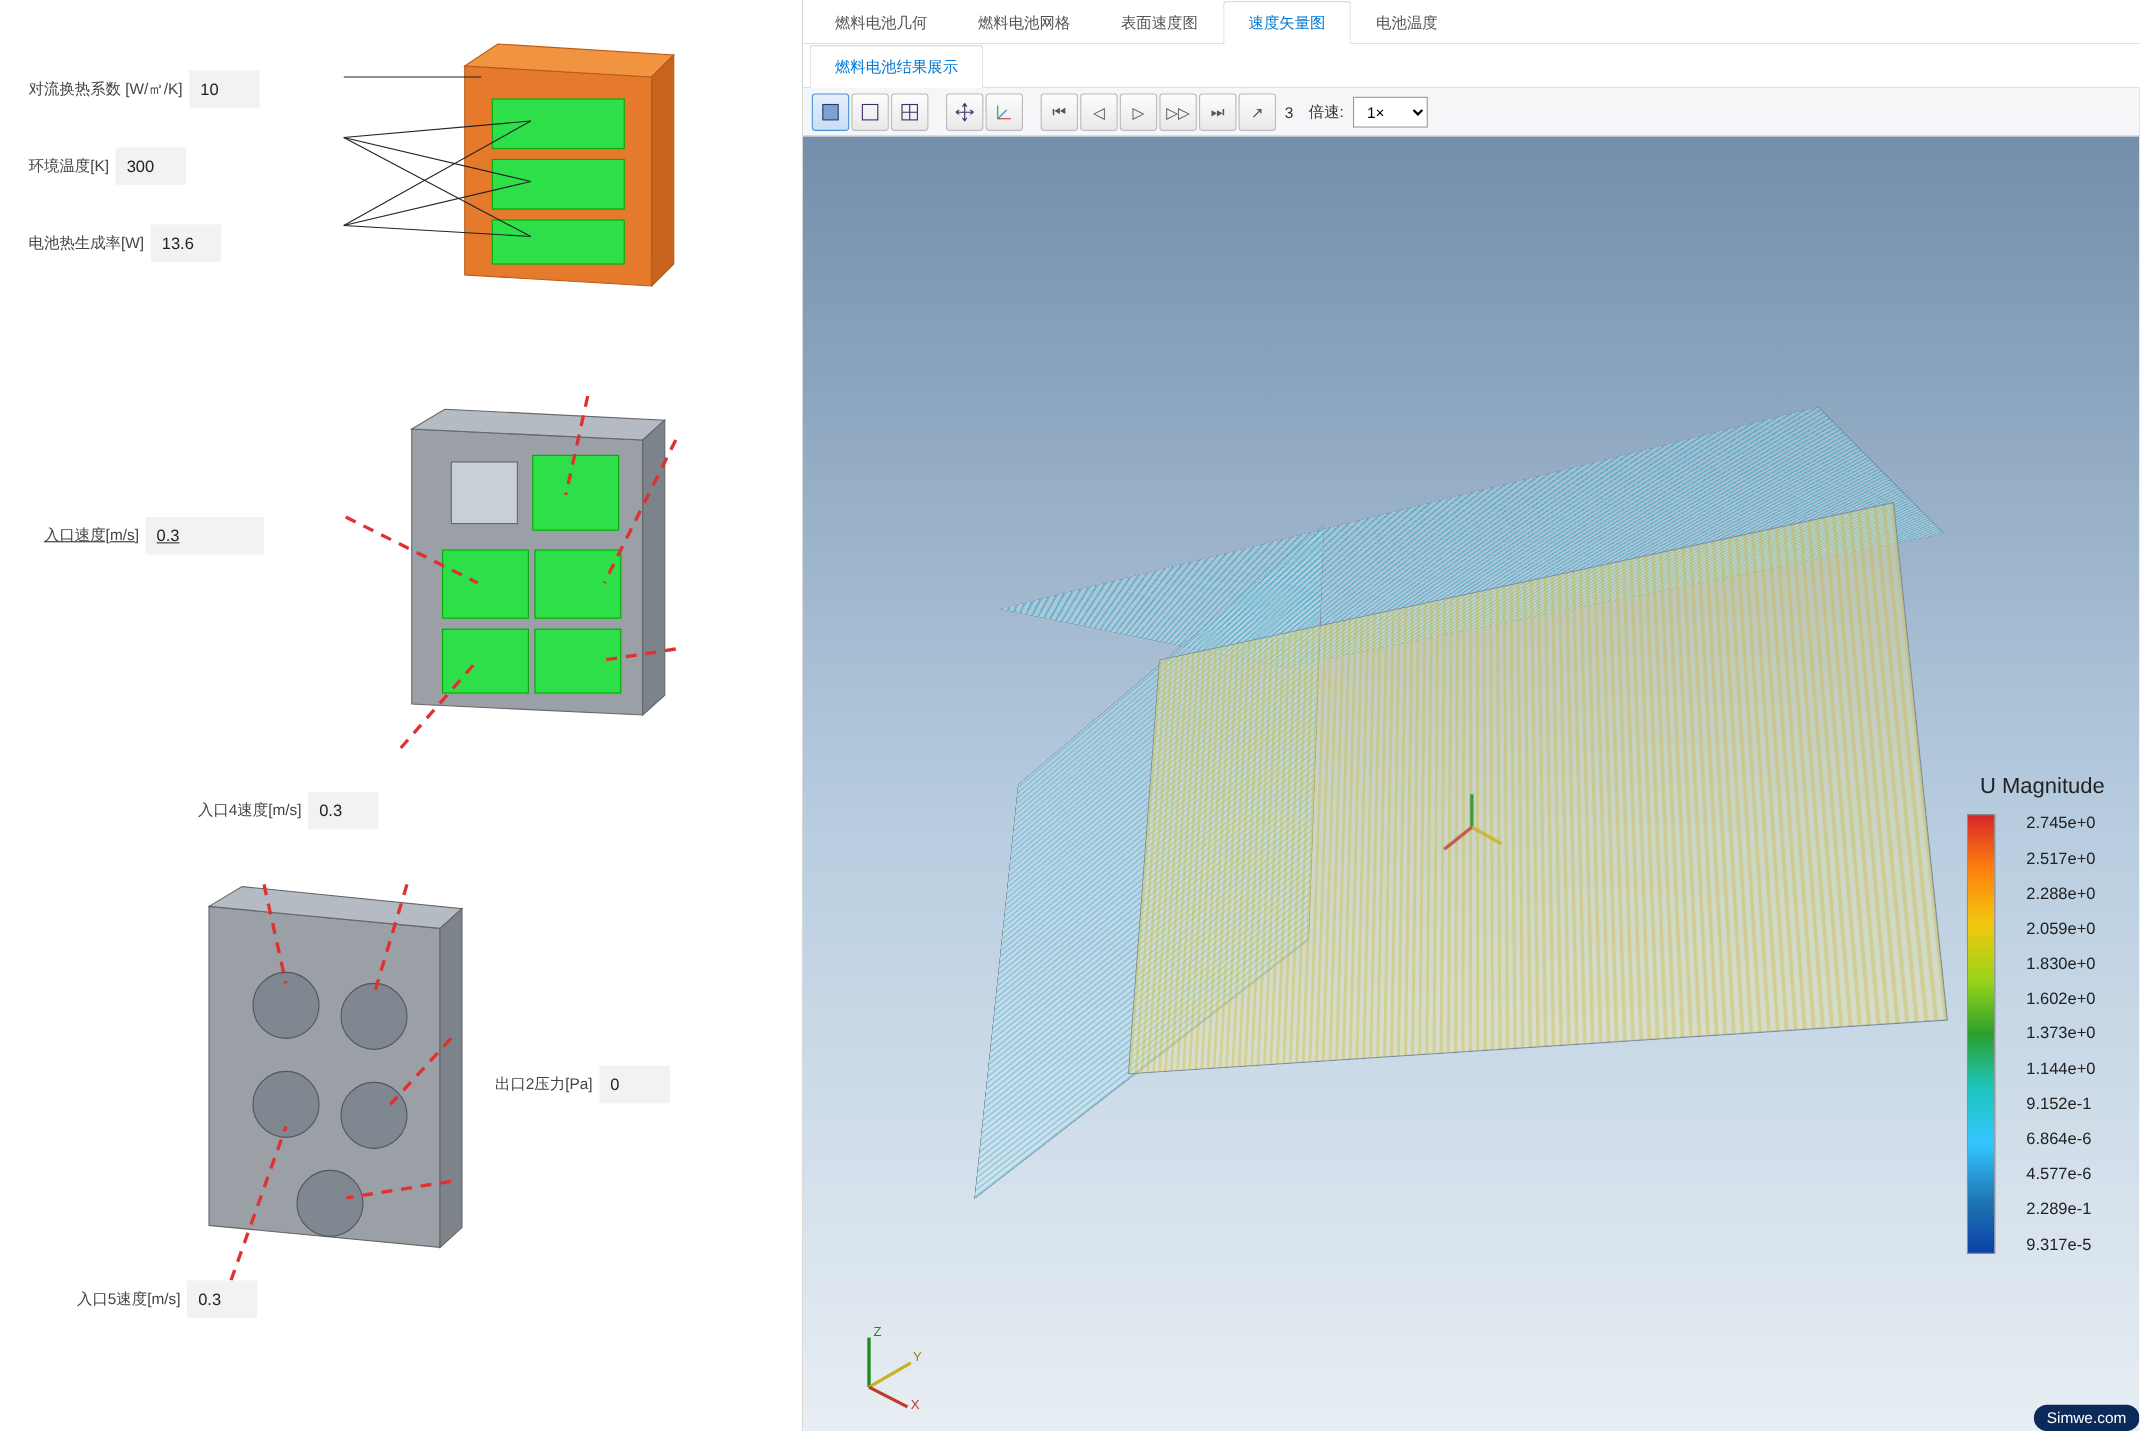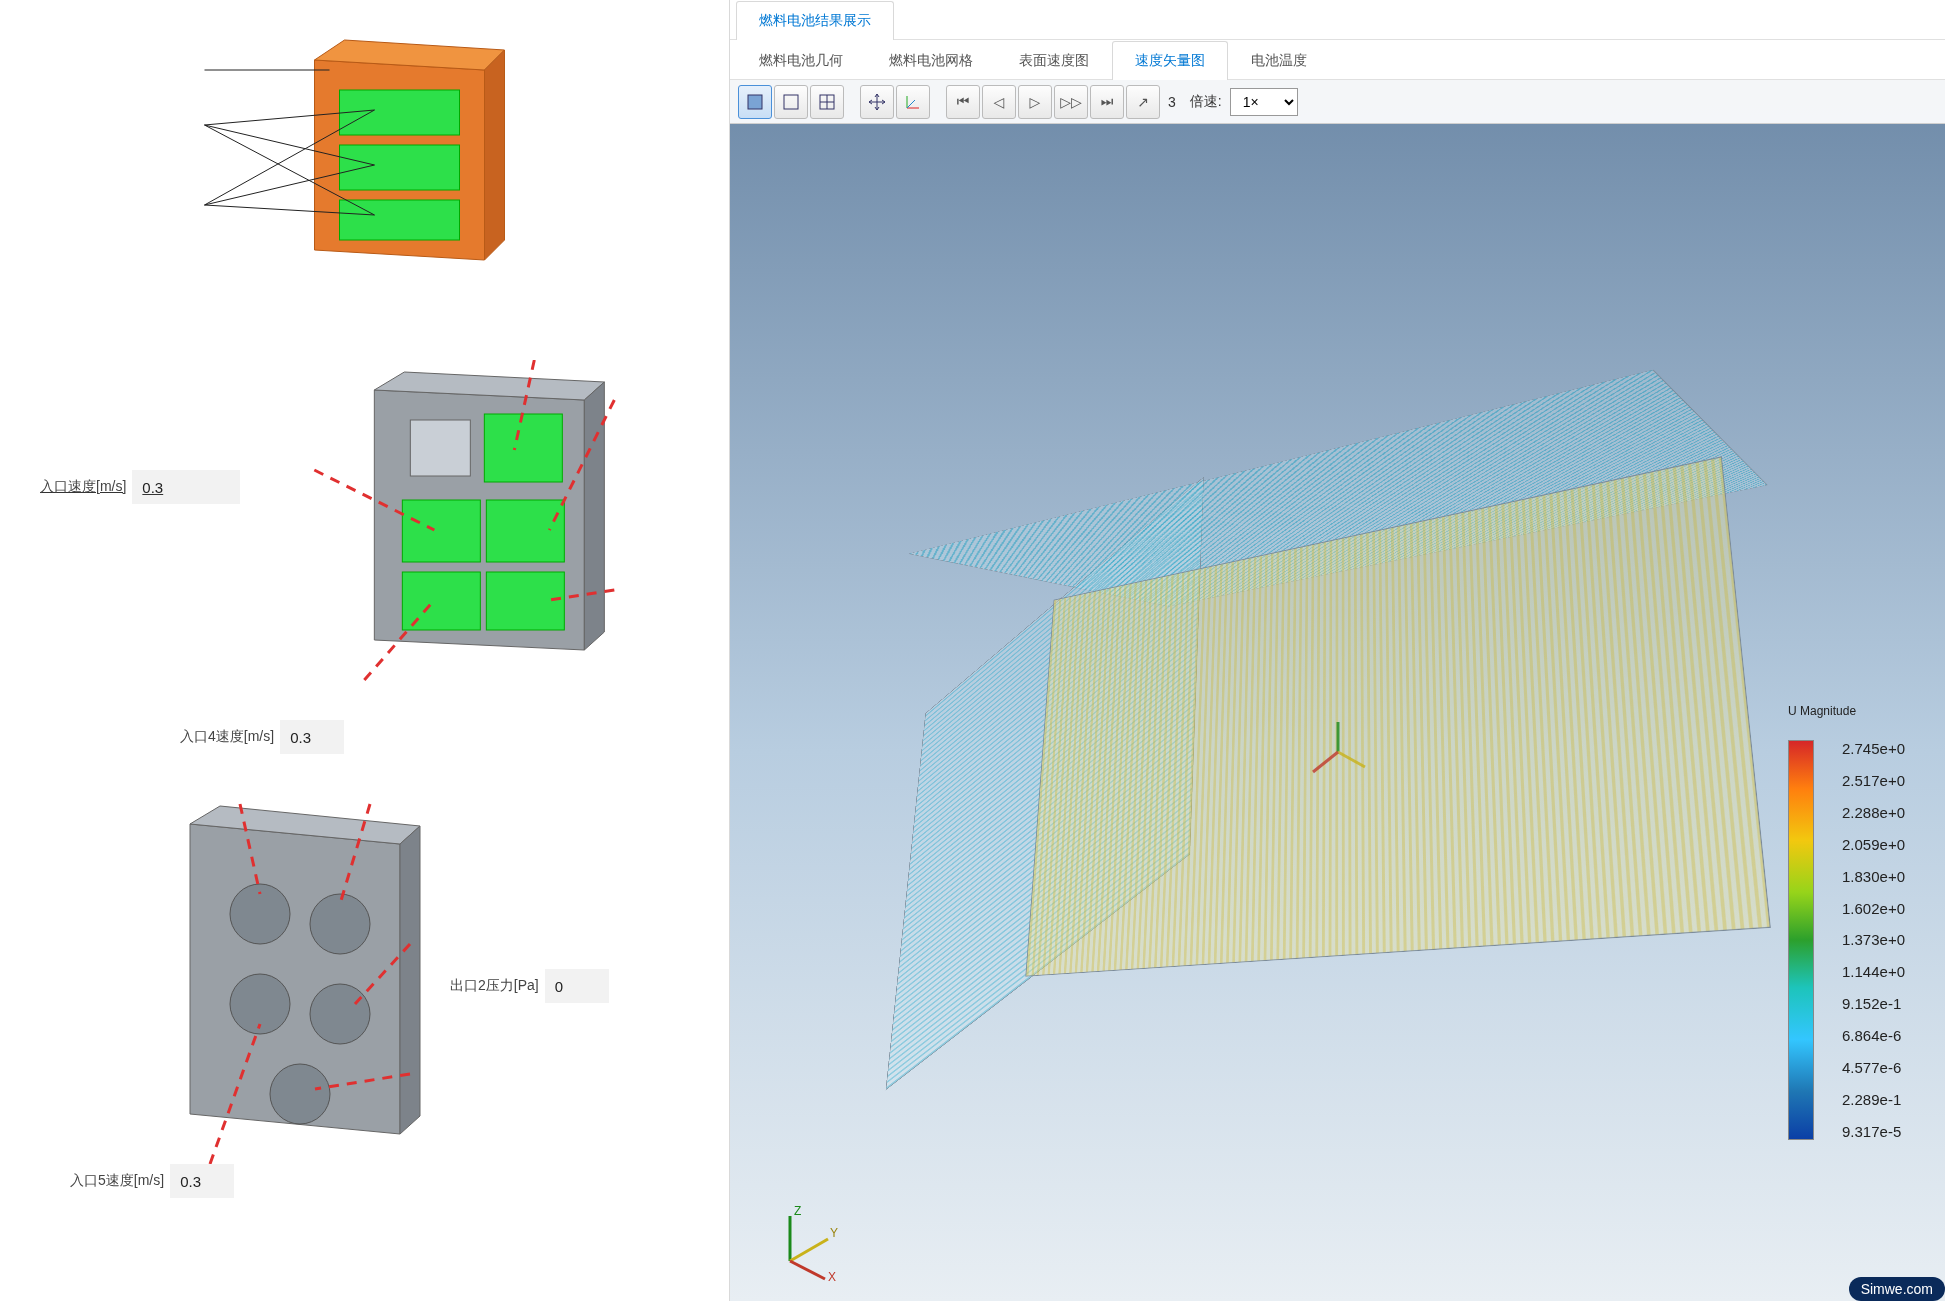--- a/index.html
+++ b/index.html
@@ -139,21 +139,21 @@
   height: 400px;
   background: linear-gradient(to bottom,
     #d62728 0%, #ff7f0e 12%, #f2c80f 25%, #97d41a 38%,
     #2ca02c 50%, #1dc4bb 62%, #33c6ff 75%, #1f77b4 88%, #0b3fa6 100%);
   border:1px solid #888;
 }
 .legend .ticks {
   display:flex; flex-direction:column; justify-content:space-between;
   padding-left: 28px; font-size:15px; color:#222; height:400px;
 }
-.legend .title { position:absolute; top:-36px; left:0; font-size:12px; color:#222; white-space:nowrap;}
+.legend .title { position:absolute; top:-36px; left:12px; font-size:20px; color:#222; white-space:nowrap;}
 
 .axis-gizmo { position:absolute; left:40px; bottom:20px; width:80px; height:80px; }
 .center-gizmo { position:absolute; left:50%; top:55%; transform:translate(-50%,-50%); width:70px; height:70px; opacity:.8;}
 
 .watermark {
   position: absolute; right:0; bottom:0;
   background:#0a2a5a; color:#fff; padding:4px 12px; font-size:14px;border-radius:12px;
 }
 
 
@@ -176,20 +176,34 @@
   background: repeating-linear-gradient(0deg, rgba(60,180,210,.45) 0 2px, rgba(200,230,240,.25) 2px 6px);
   transform: skewY(-30deg);}
 </style>
 </head>
 <body>
 
 <div class="left-panel">
   <div class="left-body">
 
     <div class="section section1">
+      <div class="fields">
+        <div class="fieldrow">
+          <label>对流换热系数 [W/㎡/K]</label>
+          <input value="10" style="">
+        </div>
+        <div class="fieldrow">
+          <label>环境温度[K]</label>
+          <input value="300" style="">
+        </div>
+        <div class="fieldrow">
+          <label>电池热生成率[W]</label>
+          <input value="13.6" style="">
+        </div>
+      </div>
       <div class="illus">
         <svg viewBox="0 0 320 290">
 
           <polygon points="110,30 280,40 280,230 110,220" fill="#e57a2d" stroke="#b85a16"></polygon>
           <polygon points="110,30 140,10 300,20 280,40" fill="#f09440" stroke="#b85a16"></polygon>
           <polygon points="280,40 300,20 300,210 280,230" fill="#c86320" stroke="#b85a16"></polygon>
 
           <rect x="135" y="60" width="120" height="45" fill="#2de04a" stroke="#0a0"></rect>
           <rect x="135" y="115" width="120" height="45" fill="#2de04a" stroke="#0a0"></rect>
           <rect x="135" y="170" width="120" height="40" fill="#2de04a" stroke="#0a0"></rect>
@@ -270,28 +284,28 @@
         <label>入口5速度[m/s]</label>
         <input value="0.3" style="">
       </div>
     </div>
 
   </div>
 </div>
 
 <div class="right-panel">
   <div class="tabs">
-    <div class="tab active">燃料电池结果展示</div>
-  </div>
-  <div class="tabs">
     <div class="tab">燃料电池几何</div>
     <div class="tab">燃料电池网格</div>
     <div class="tab">表面速度图</div>
     <div class="tab active">速度矢量图</div>
     <div class="tab">电池温度</div>
+  </div>
+  <div class="tabs">
+    <div class="tab active">燃料电池结果展示</div>
   </div>
 
   <div class="viewer">
     <div class="toolbar">
       <div class="tbtn active">
           <svg width="20" height="20">
             <rect x="3" y="3" width="14" height="14" fill="#7aa3d4" stroke="#336"></rect>
           </svg>
         </div>
       <div class="tbtn">

